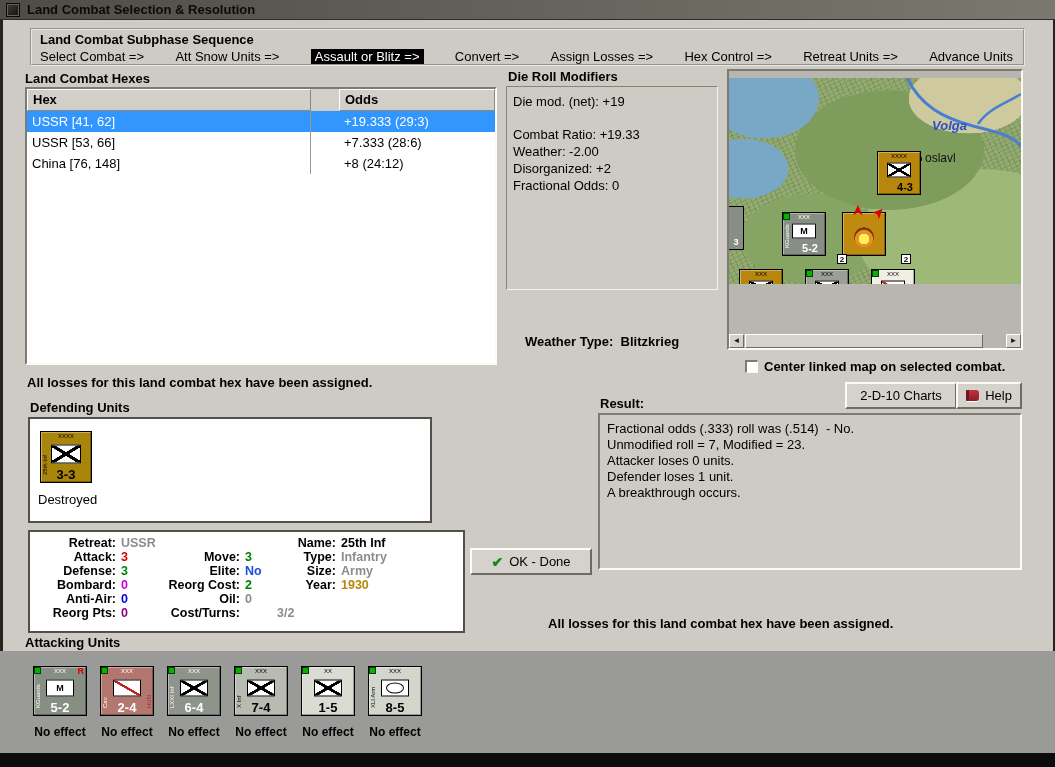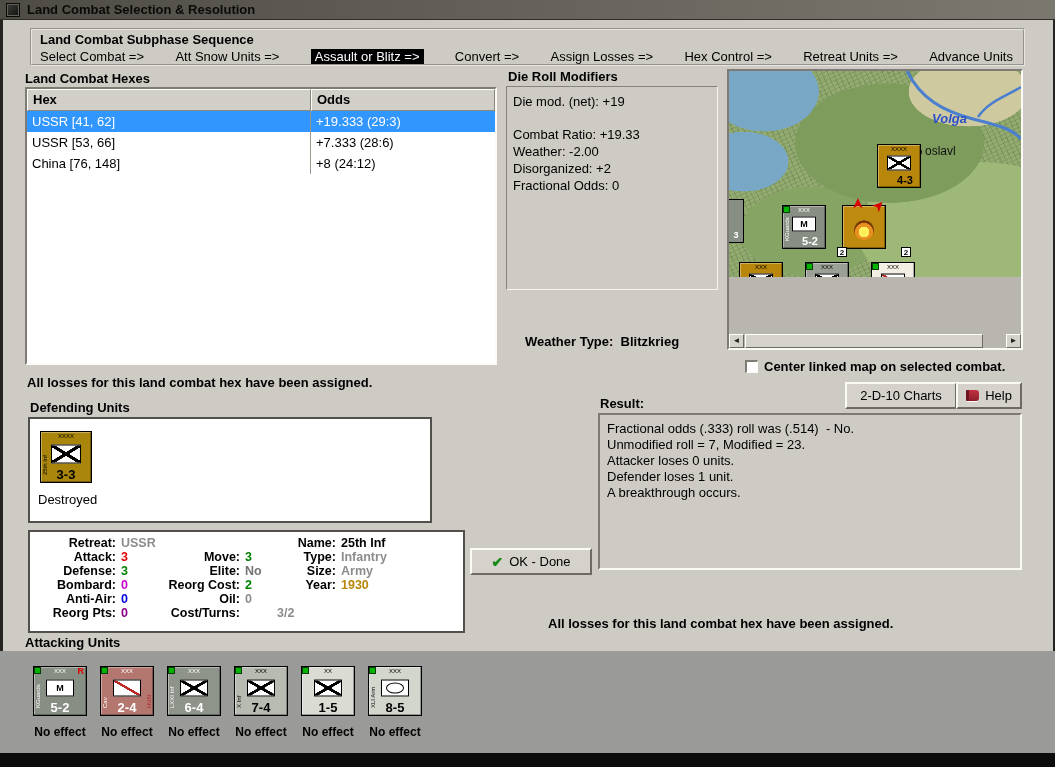--- a/index.html
+++ b/index.html
@@ -24,32 +24,32 @@
   .msg{position:absolute;font-size:13px;font-weight:bold;color:#000;}
   
   #hexlist{position:absolute;left:25px;top:87px;width:472px;height:278px;background:#fff;
     border-top:2px solid #7e7b74;border-left:2px solid #7e7b74;
     border-right:2px solid #fbfaf7;border-bottom:2px solid #fbfaf7;font-size:13px;}
   .hrow{display:flex;height:21px;line-height:21px;}
   .hhead{height:22px;line-height:20px;font-weight:bold;background:#d2cfc8;}
   .hhead .hc{border:1px solid;border-color:#fff #8a877f #8a877f #fff;}
   .hc{padding-left:5px;}
   .hc1{width:284px;border-right:1px solid #9a978f;}
-  .hc2{flex:1;}
+  .hc2{flex:1;margin-left:28px;}
   .hrow.sel{color:#fff;}
   
   #modpanel{position:absolute;left:506px;top:86px;width:212px;height:204px;
     border:1px solid;border-color:#868378 #f5f4f0 #f5f4f0 #868378;padding:6px 6px;font-size:13px;}
   .modline{line-height:17px;white-space:pre-wrap;}
   .modgap{height:16px;}
   
   #mapframe{position:absolute;left:727px;top:69px;width:296px;height:281px;
     border-top:2px solid #7e7b74;border-left:2px solid #7e7b74;
     border-right:2px solid #fbfaf7;border-bottom:2px solid #fbfaf7;background:#b9b6af;}
-  #mapcanvas{position:absolute;left:0;top:0;width:292px;height:206px;overflow:hidden;
+  #mapcanvas{position:absolute;left:0;top:7px;width:292px;height:206px;overflow:hidden;
     background-color:#93ab70;
     background-image:
       radial-gradient(55px 40px at 12% 10%,#78a8c6 99%,transparent),
       radial-gradient(45px 30px at 5% 44%,#78a8c6 99%,transparent),
       radial-gradient(60px 35px at 82% 10%,#cfc9a0 99%,transparent),
       radial-gradient(95px 60px at 55% 35%,#7e9c5c 99%,transparent),
       radial-gradient(120px 70px at 85% 78%,#9db877 99%,transparent),
       radial-gradient(70px 45px at 28% 78%,#86a463 99%,transparent),
       repeating-linear-gradient(65deg,rgba(50,80,35,.22) 0 1px,transparent 1px 5px),
       repeating-linear-gradient(-25deg,rgba(50,80,35,.16) 0 1px,transparent 1px 4px);}
@@ -304,21 +304,21 @@
       <div class="drow"><span class="dl" style="width:84px;">Retreat:</span><span class="dv" style="color: rgb(140, 140, 140);">USSR</span></div>
       <div class="drow"><span class="dl" style="width:84px;">Attack:</span><span class="dv" style="color: rgb(221, 0, 0);">3</span></div>
       <div class="drow"><span class="dl" style="width:84px;">Defense:</span><span class="dv" style="color: rgb(0, 128, 0);">3</span></div>
       <div class="drow"><span class="dl" style="width:84px;">Bombard:</span><span class="dv" style="color: rgb(204, 0, 204);">0</span></div>
       <div class="drow"><span class="dl" style="width:84px;">Anti-Air:</span><span class="dv" style="color: rgb(0, 0, 221);">0</span></div>
       <div class="drow"><span class="dl" style="width:84px;">Reorg Pts:</span><span class="dv" style="color: rgb(136, 0, 136);">0</span></div>
     </div>
     <div class="dcol" style="left:100px;">
       <div class="drow"><span class="dl" style="width:110px;"></span><span class="dv"></span></div>
       <div class="drow"><span class="dl" style="width:110px;">Move:</span><span class="dv" style="color: rgb(0, 128, 0);">3</span></div>
-      <div class="drow"><span class="dl" style="width:110px;">Elite:</span><span class="dv" style="color: #737373;">No</span></div>
+      <div class="drow"><span class="dl" style="width:110px;">Elite:</span><span class="dv" style="color: #1d4ed8;">No</span></div>
       <div class="drow"><span class="dl" style="width:110px;">Reorg Cost:</span><span class="dv" style="color: rgb(0, 128, 0);">2</span></div>
       <div class="drow"><span class="dl" style="width:110px;">Oil:</span><span class="dv" style="color: rgb(140, 140, 140);">0</span></div>
       <div class="drow"><span class="dl" style="width:110px;">Cost/Turns:</span><span class="dv" style="color: rgb(140, 140, 140); margin-left: 32px;">3/2</span></div>
     </div>
     <div class="dcol" style="left:240px;">
       <div class="drow"><span class="dl" style="width:66px;">Name:</span><span class="dv" style="color: rgb(0, 0, 0);">25th Inf</span></div>
       <div class="drow"><span class="dl" style="width:66px;">Type:</span><span class="dv" style="color: rgb(140, 140, 140);">Infantry</span></div>
       <div class="drow"><span class="dl" style="width:66px;">Size:</span><span class="dv" style="color: rgb(140, 140, 140);">Army</span></div>
       <div class="drow"><span class="dl" style="width:66px;">Year:</span><span class="dv" style="color: rgb(184, 134, 11);">1930</span></div>
     </div>

